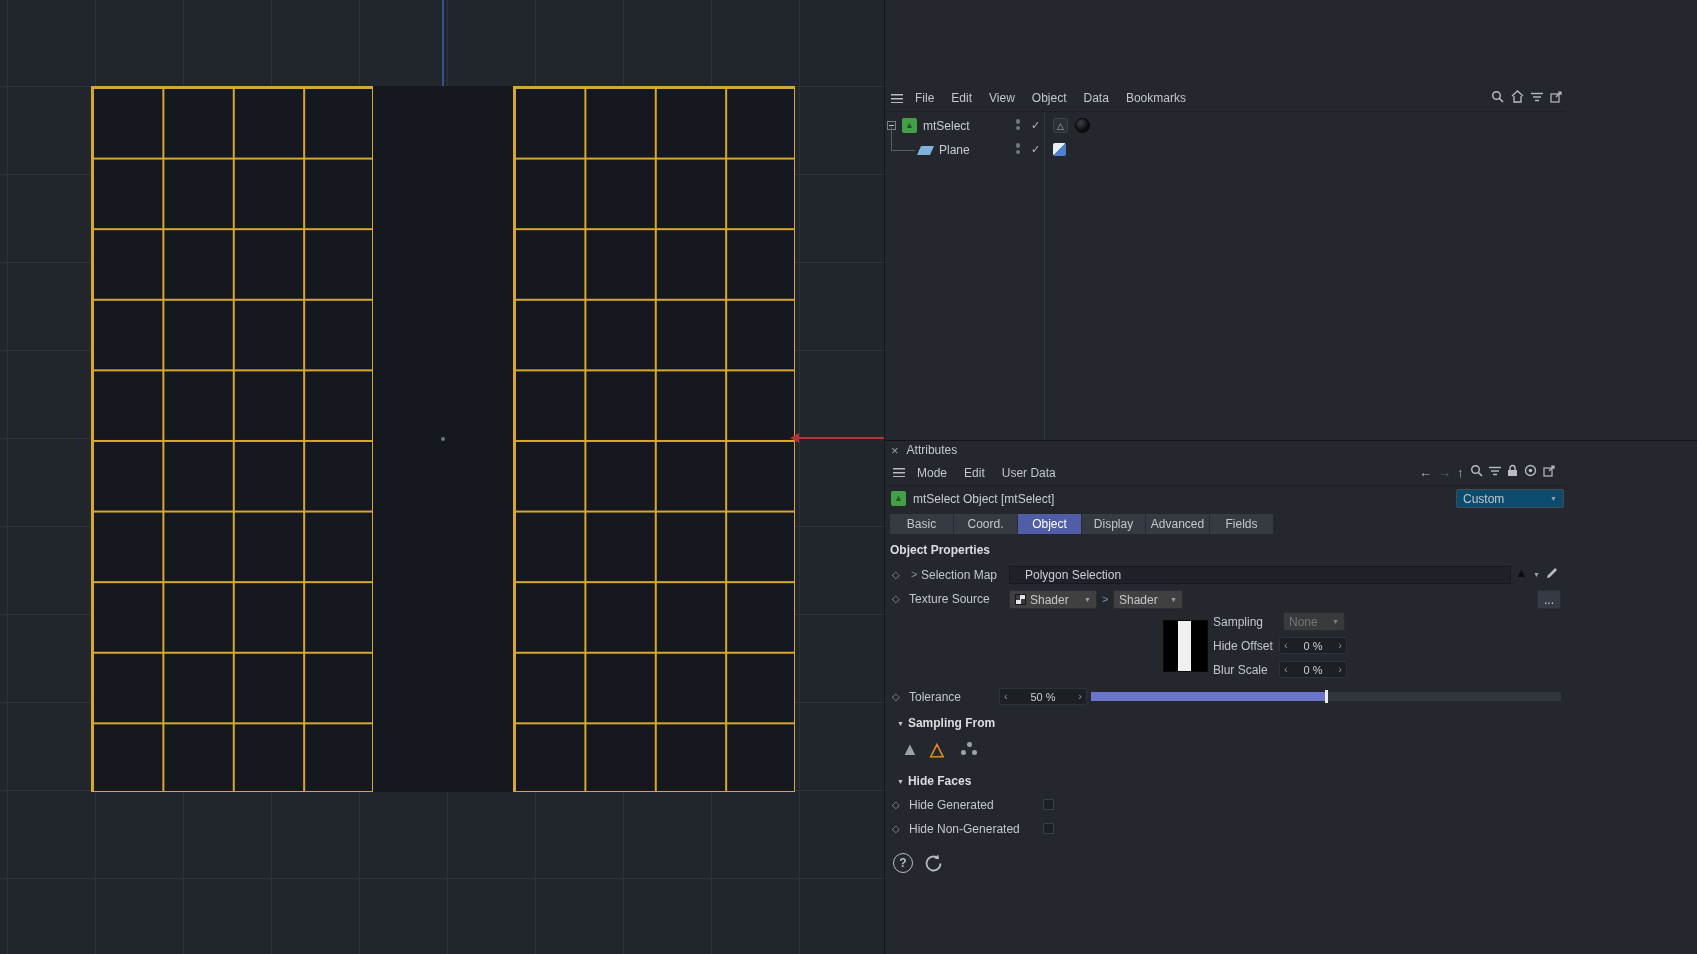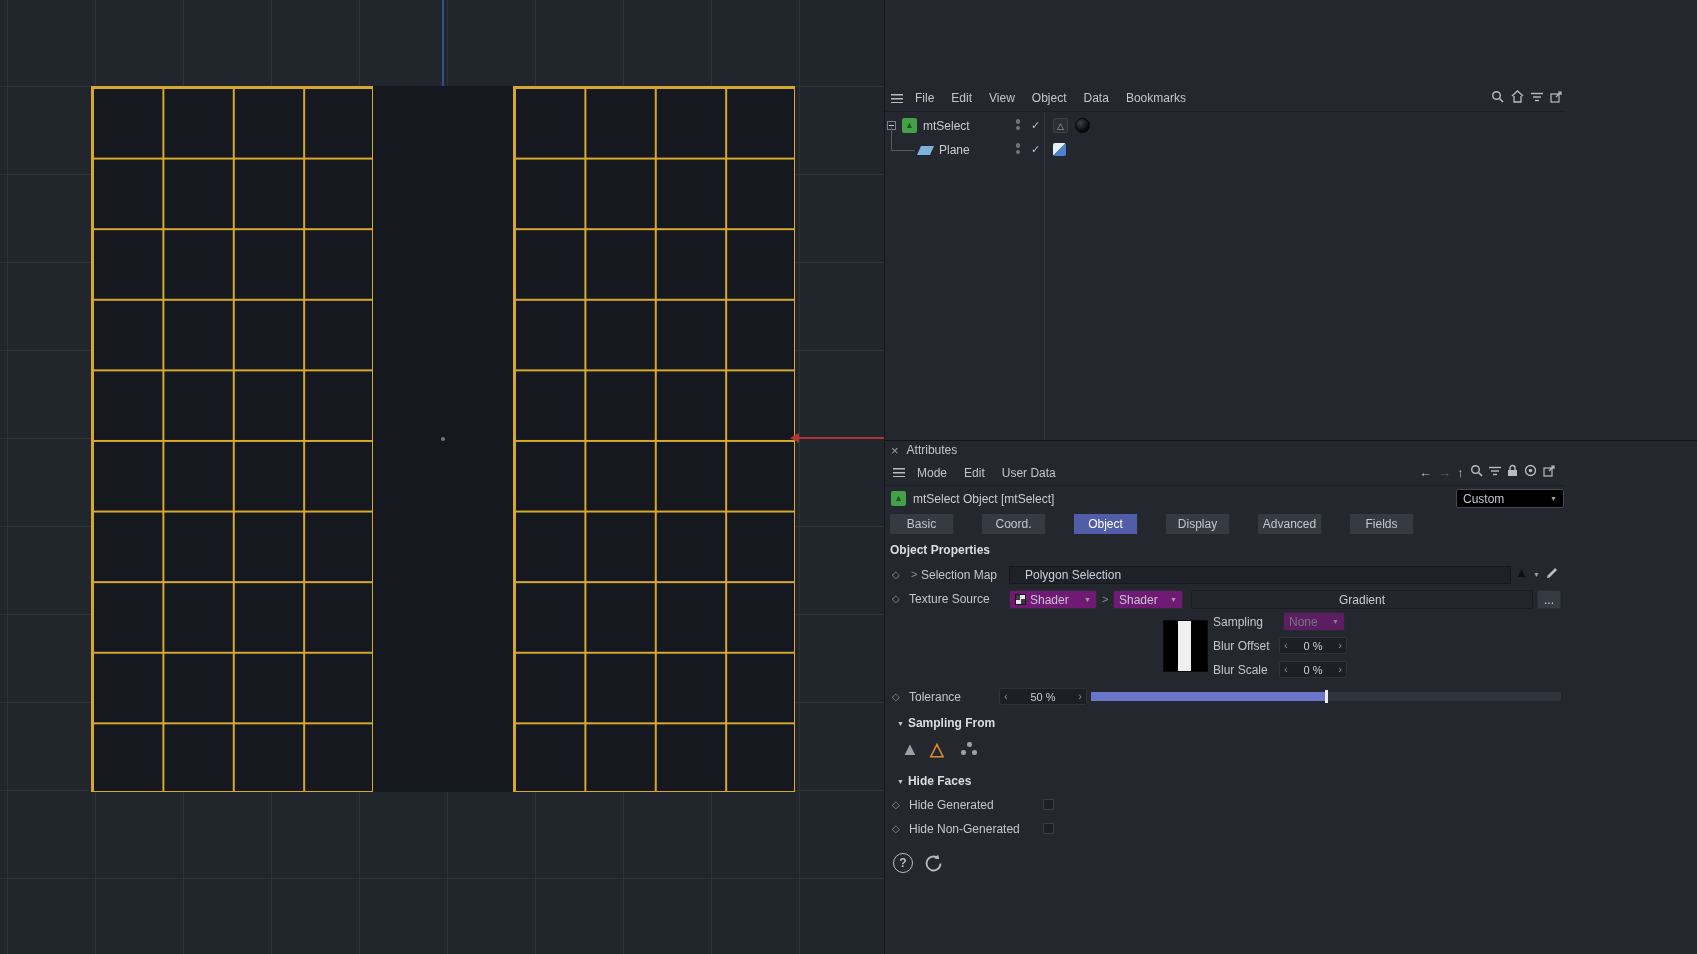--- a/index.html
+++ b/index.html
@@ -77,32 +77,32 @@
   .tree-elbow { position:absolute; left:6px; top:127px; width:24px; height:24px;
     border-left:1px solid #565b63; border-bottom:1px solid #565b63; }
 
   
   .attr-sep { position:absolute; left:0; top:440px; width:813px; height:1px; background:#121418; }
   .attr-menubar { position:absolute; left:0; top:460px; width:680px; height:26px; display:flex; align-items:center; border-bottom:1px solid #1d2026; }
   .attr-icons { position:absolute; top:464px; display:flex; gap:6px; align-items:center; }
   .nav-glyph { font-size:13px; color:#b9bdc2; line-height:1; }
   .nav-glyph.dim { color:#5d626a; }
 
-  .select-box { position:absolute; height:19px; background:#000000; border:1px solid #454a53; border-radius:2px;
+  .select-box { position:absolute; height:19px; background:#0c4a6e; border:1px solid #454a53; border-radius:2px;
     display:flex; align-items:center; padding:4px 6px; }
   .select-box .chev { margin-left:auto; font-size:7px; color:#9aa0a8; }
 
-  .tabs { position:absolute; left:5px; top:514px; display:flex;gap:28px; }
+  .tabs { position:absolute; left:5px; top:514px; display:flex; }
   .tab { width:64px; height:20px; line-height:20px; text-align:center; background:#363b43;
     border-right:1px solid #282c32; color:#c3c7cc; cursor:default; }
   .tab.active { background:var(--active-tab,#515da6); color:#ffffff; }
 
   .diamond { position:absolute; font-size:10px; color:#8b9097; line-height:1; }
   .field { position:absolute; height:18px; background:#1e2127; border:1px solid #17191d; display:flex; align-items:center; padding:0 6px; color:#ccd0d5; }
-  .dd { position:absolute; height:19px; background:#701a75; border:1px solid #2a2d33; border-radius:2px;
+  .dd { position:absolute; height:19px; background:#404040; border:1px solid #2a2d33; border-radius:2px;
     display:flex; align-items:center; padding:0 5px; gap:4px; }
   .dd .chev { margin-left:auto; font-size:7px; color:#9aa0a8; }
   .checker { width:11px; height:11px; border:1px solid #15171b;
     background:conic-gradient(#e4e4e4 0 25%, #3a3a3a 0 50%, #e4e4e4 0 75%, #3a3a3a 0 100%); }
   .wide-btn { position:absolute; height:19px; background:#23262c; border:1px solid #1a1c20; border-radius:2px;
     display:flex; align-items:center; justify-content:center; color:#c9cdd2; }
   .small-btn { position:absolute; height:19px; background:#363b43; border:1px solid #2a2d33; border-radius:2px;
     display:flex; align-items:center; justify-content:center; color:#c9cdd2; }
 
   .thumb { position:absolute; left:278px; top:620px; width:45px; height:52px; background:#000; border:1px solid #0a0a0a; }
@@ -288,36 +288,33 @@
     <div class="dd" style="left:124px; top:590px; width:88px;">
       <span class="checker"></span>
       <span>Shader</span>
       <span class="chev">▼</span>
     </div>
     <span class="dim abs" style="left:217px; top:593px; font-size:11px;">&gt;</span>
     <div class="dd" style="left:228px; top:590px; width:70px;">
       <span>Shader</span>
       <span class="chev">▼</span>
     </div>
-    <div class="wide-btn" style="left:306px; top:590px; width:342px;">
-      <span>Gradient</span>
-    </div>
     <div class="small-btn" style="left:652px; top:590px; width:24px;">
       <span>...</span>
     </div>
 
     <div class="thumb">
       <span class="stripe"></span>
     </div>
     <span class="label abs" style="left:328px; top:615px;">Sampling</span>
     <div class="dd" style="left:398px; top:612px; width:62px; opacity:.75;">
       <span class="dim">None</span>
       <span class="chev">▼</span>
     </div>
-    <span class="label abs" style="left:328px; top:639px;">Blur Offset</span>
+    <span class="label abs" style="left:328px; top:639px;">Hide Offset</span>
     <div class="stepper" style="left:394px; top:637px; width:68px;">
       <span class="arr">‹</span>
       <span class="val">0 %</span>
       <span class="arr">›</span>
     </div>
     <span class="label abs" style="left:328px; top:663px;">Blur Scale</span>
     <div class="stepper" style="left:394px; top:661px; width:68px;">
       <span class="arr">‹</span>
       <span class="val">0 %</span>
       <span class="arr">›</span>

